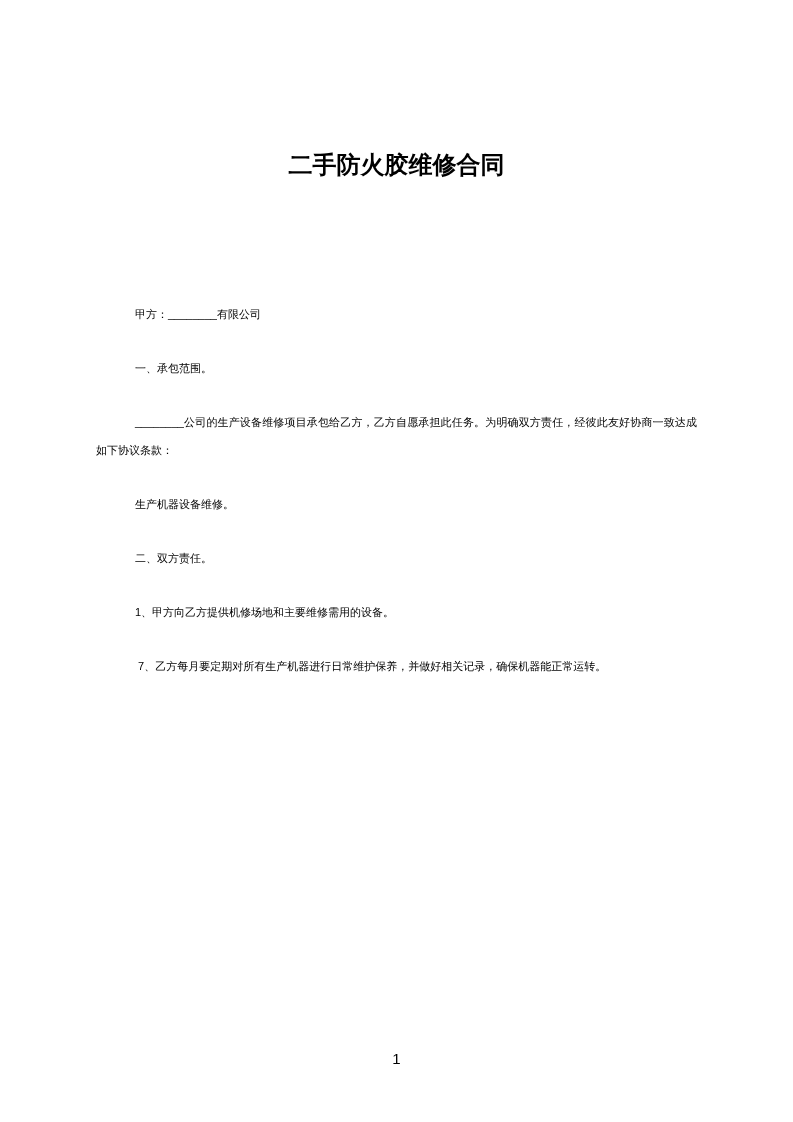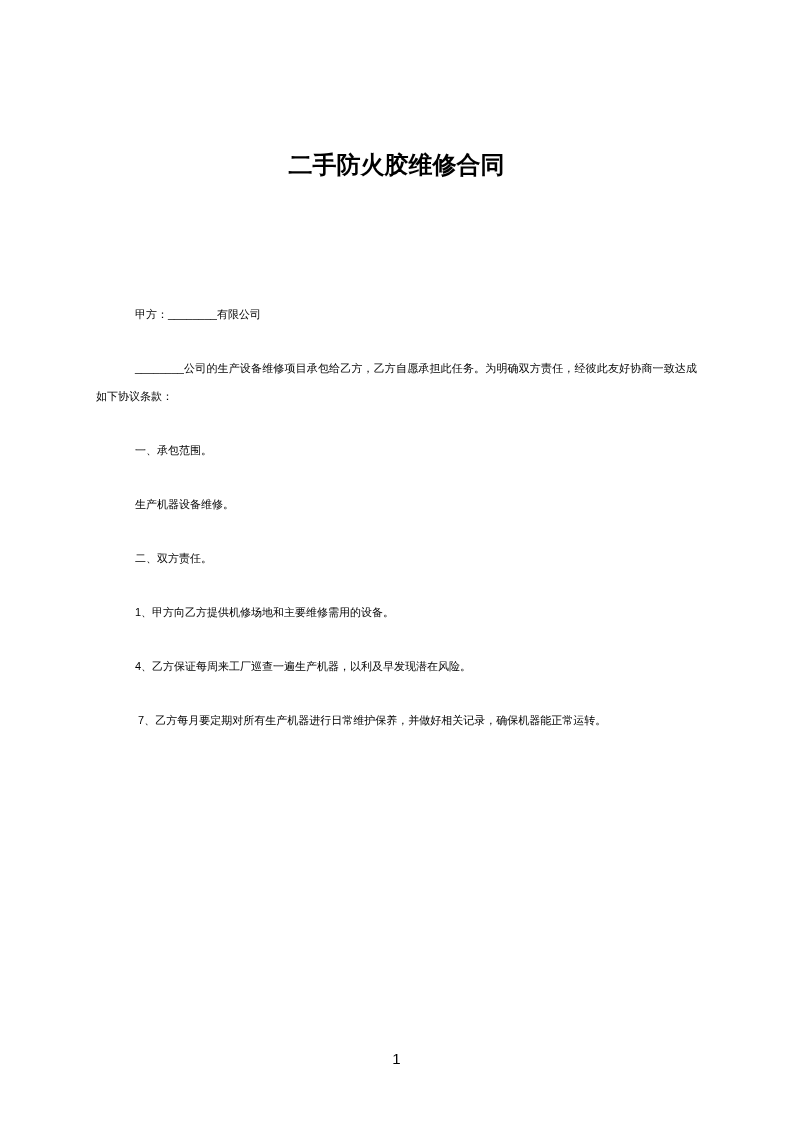--- a/index.html
+++ b/index.html
@@ -50,23 +50,22 @@
   }
 </style>
 </head>
 <body>
 
 <div class="page">
   <div class="content">
     <h1 class="title">二手防火胶维修合同</h1>
     <div>
         <p class="para">甲方：________有限公司</p>
+        <p class="para">一、承包范围。</p>
         <p class="para">________公司的生产设备维修项目承包给乙方，乙方自愿承担此任务。为明确双方责任，经彼此友好协商一致达成如下协议条款：</p>
-        <p class="para">一、承包范围。</p>
         <p class="para">生产机器设备维修。</p>
         <p class="para">二、双方责任。</p>
         <p class="para">1、甲方向乙方提供机修场地和主要维修需用的设备。</p>
-        <p class="para">4、乙方保证每周来工厂巡查一遍生产机器，以利及早发现潜在风险。</p>
         <p class="para"> 7、乙方每月要定期对所有生产机器进行日常维护保养，并做好相关记录，确保机器能正常运转。</p>
       </div>
   </div>
   <div class="page-number">1</div>
 </div>
 
 </body></html>

